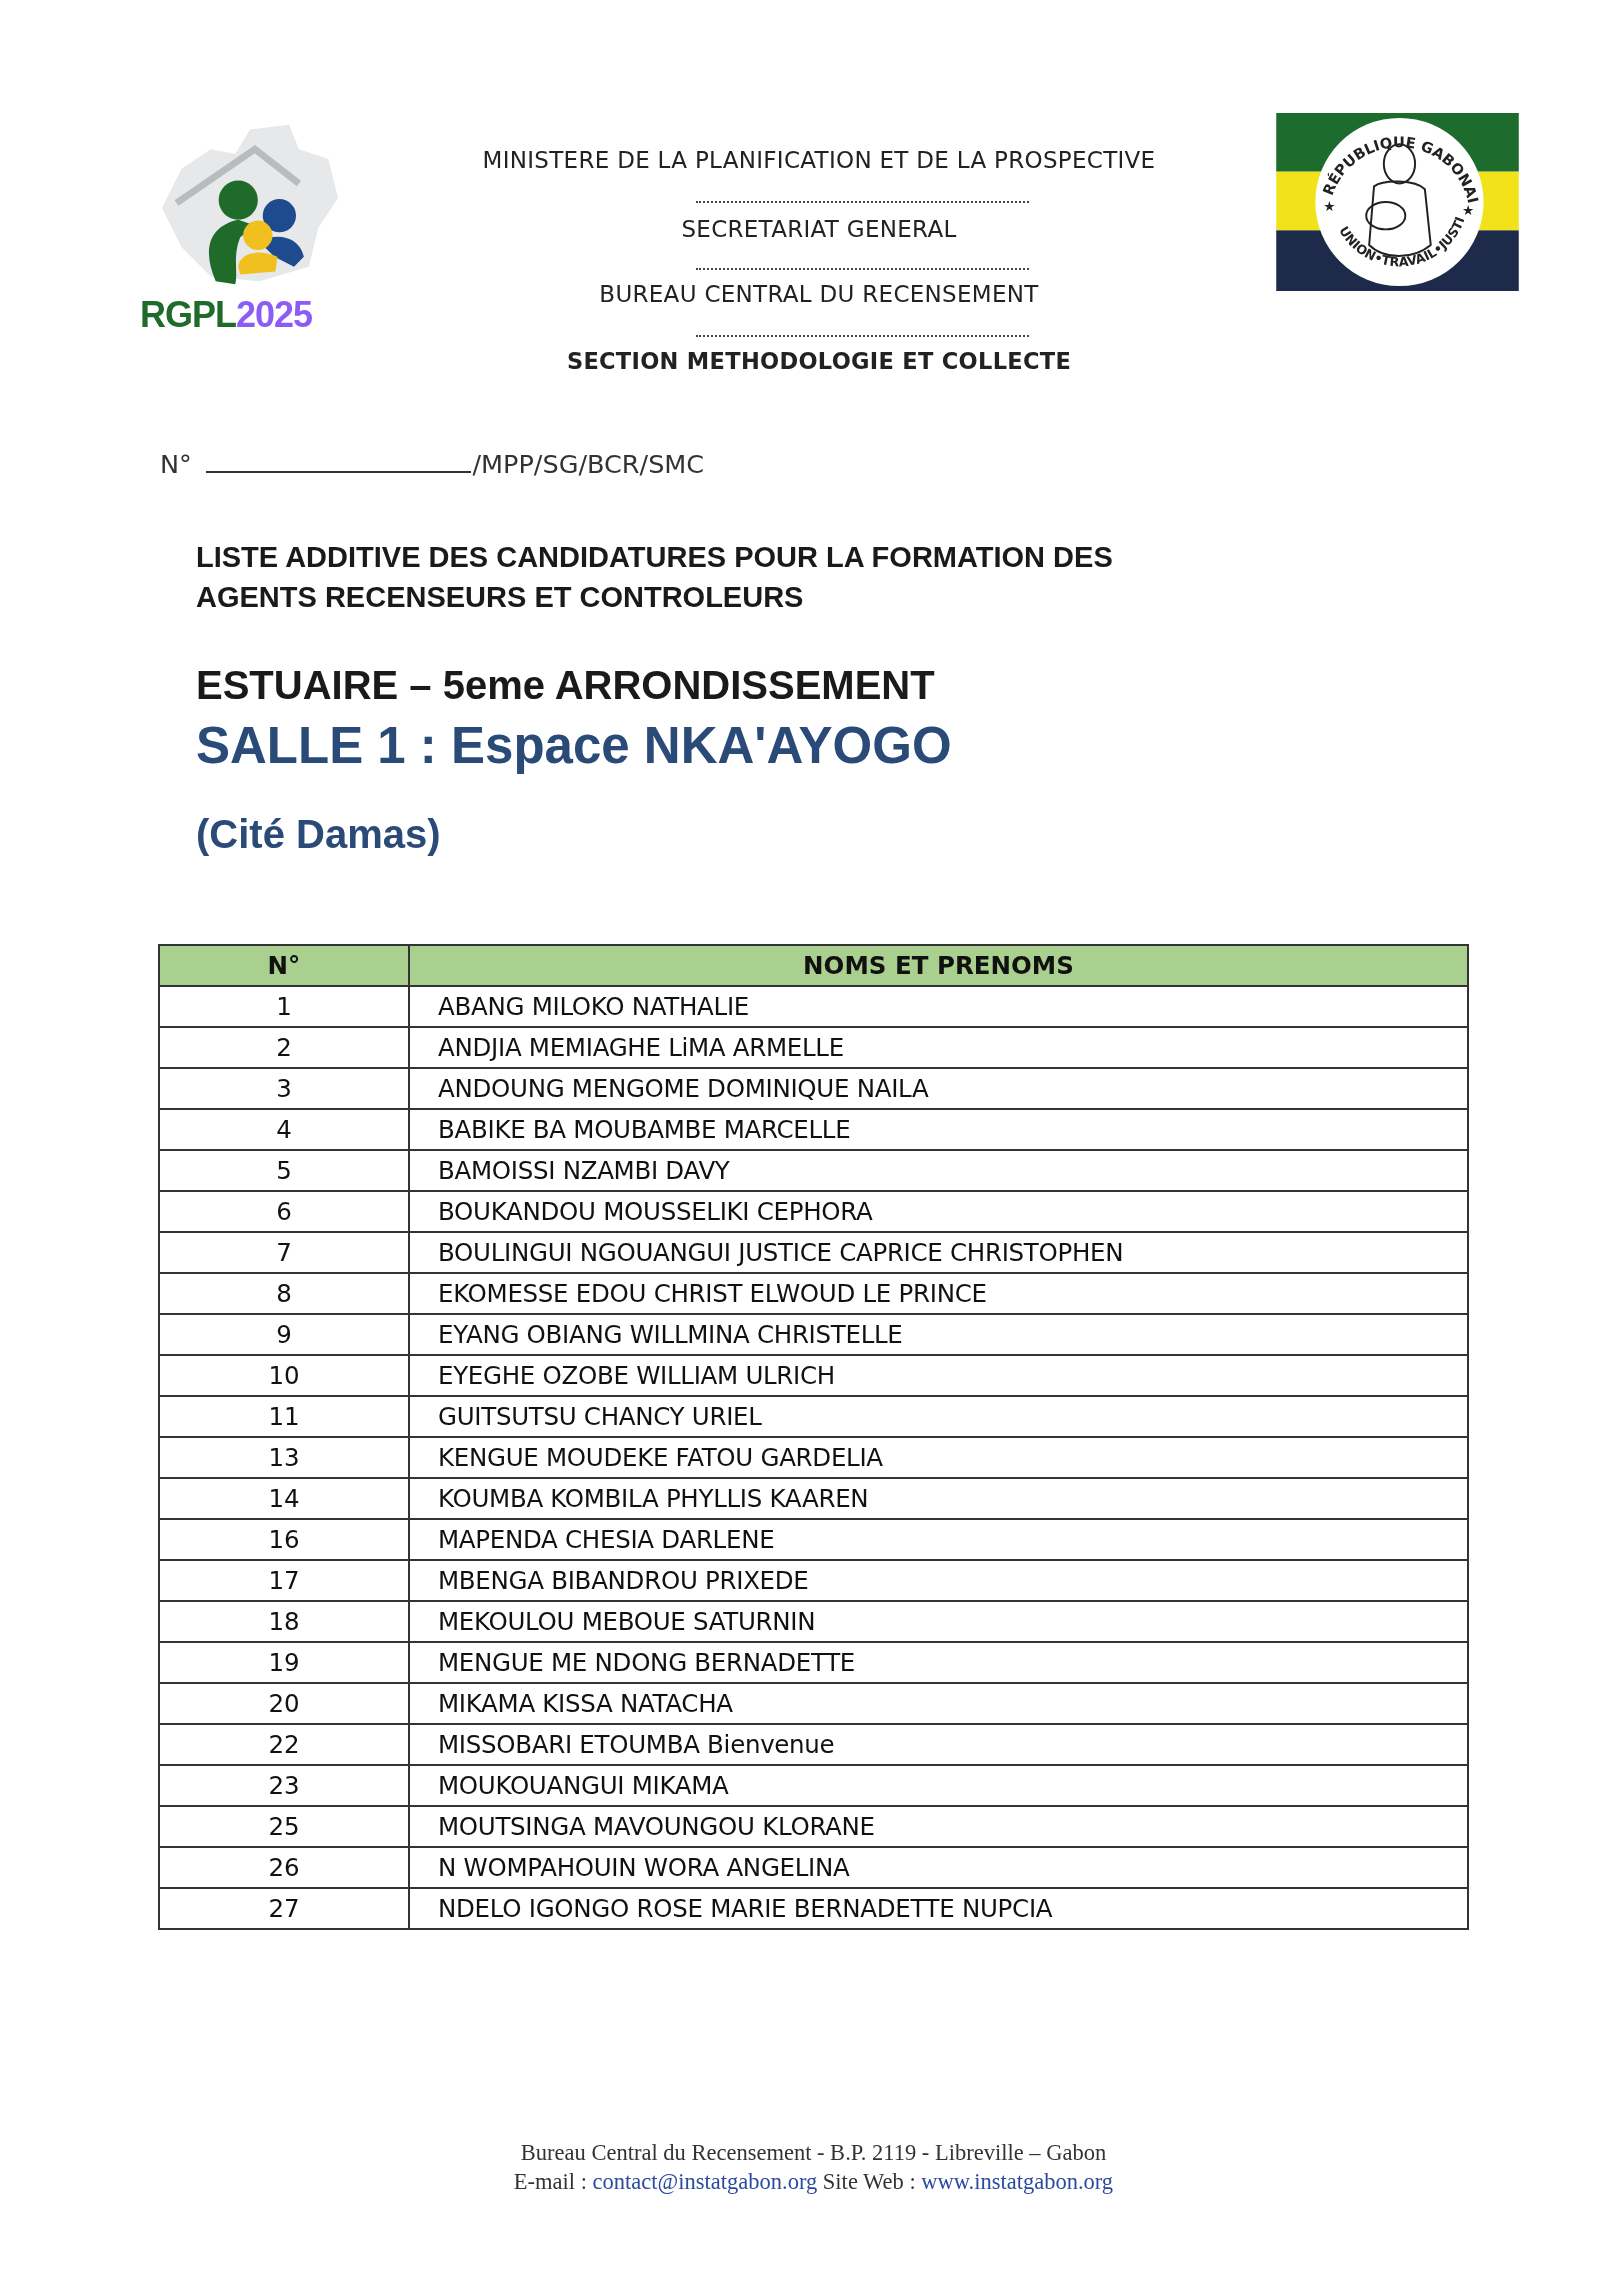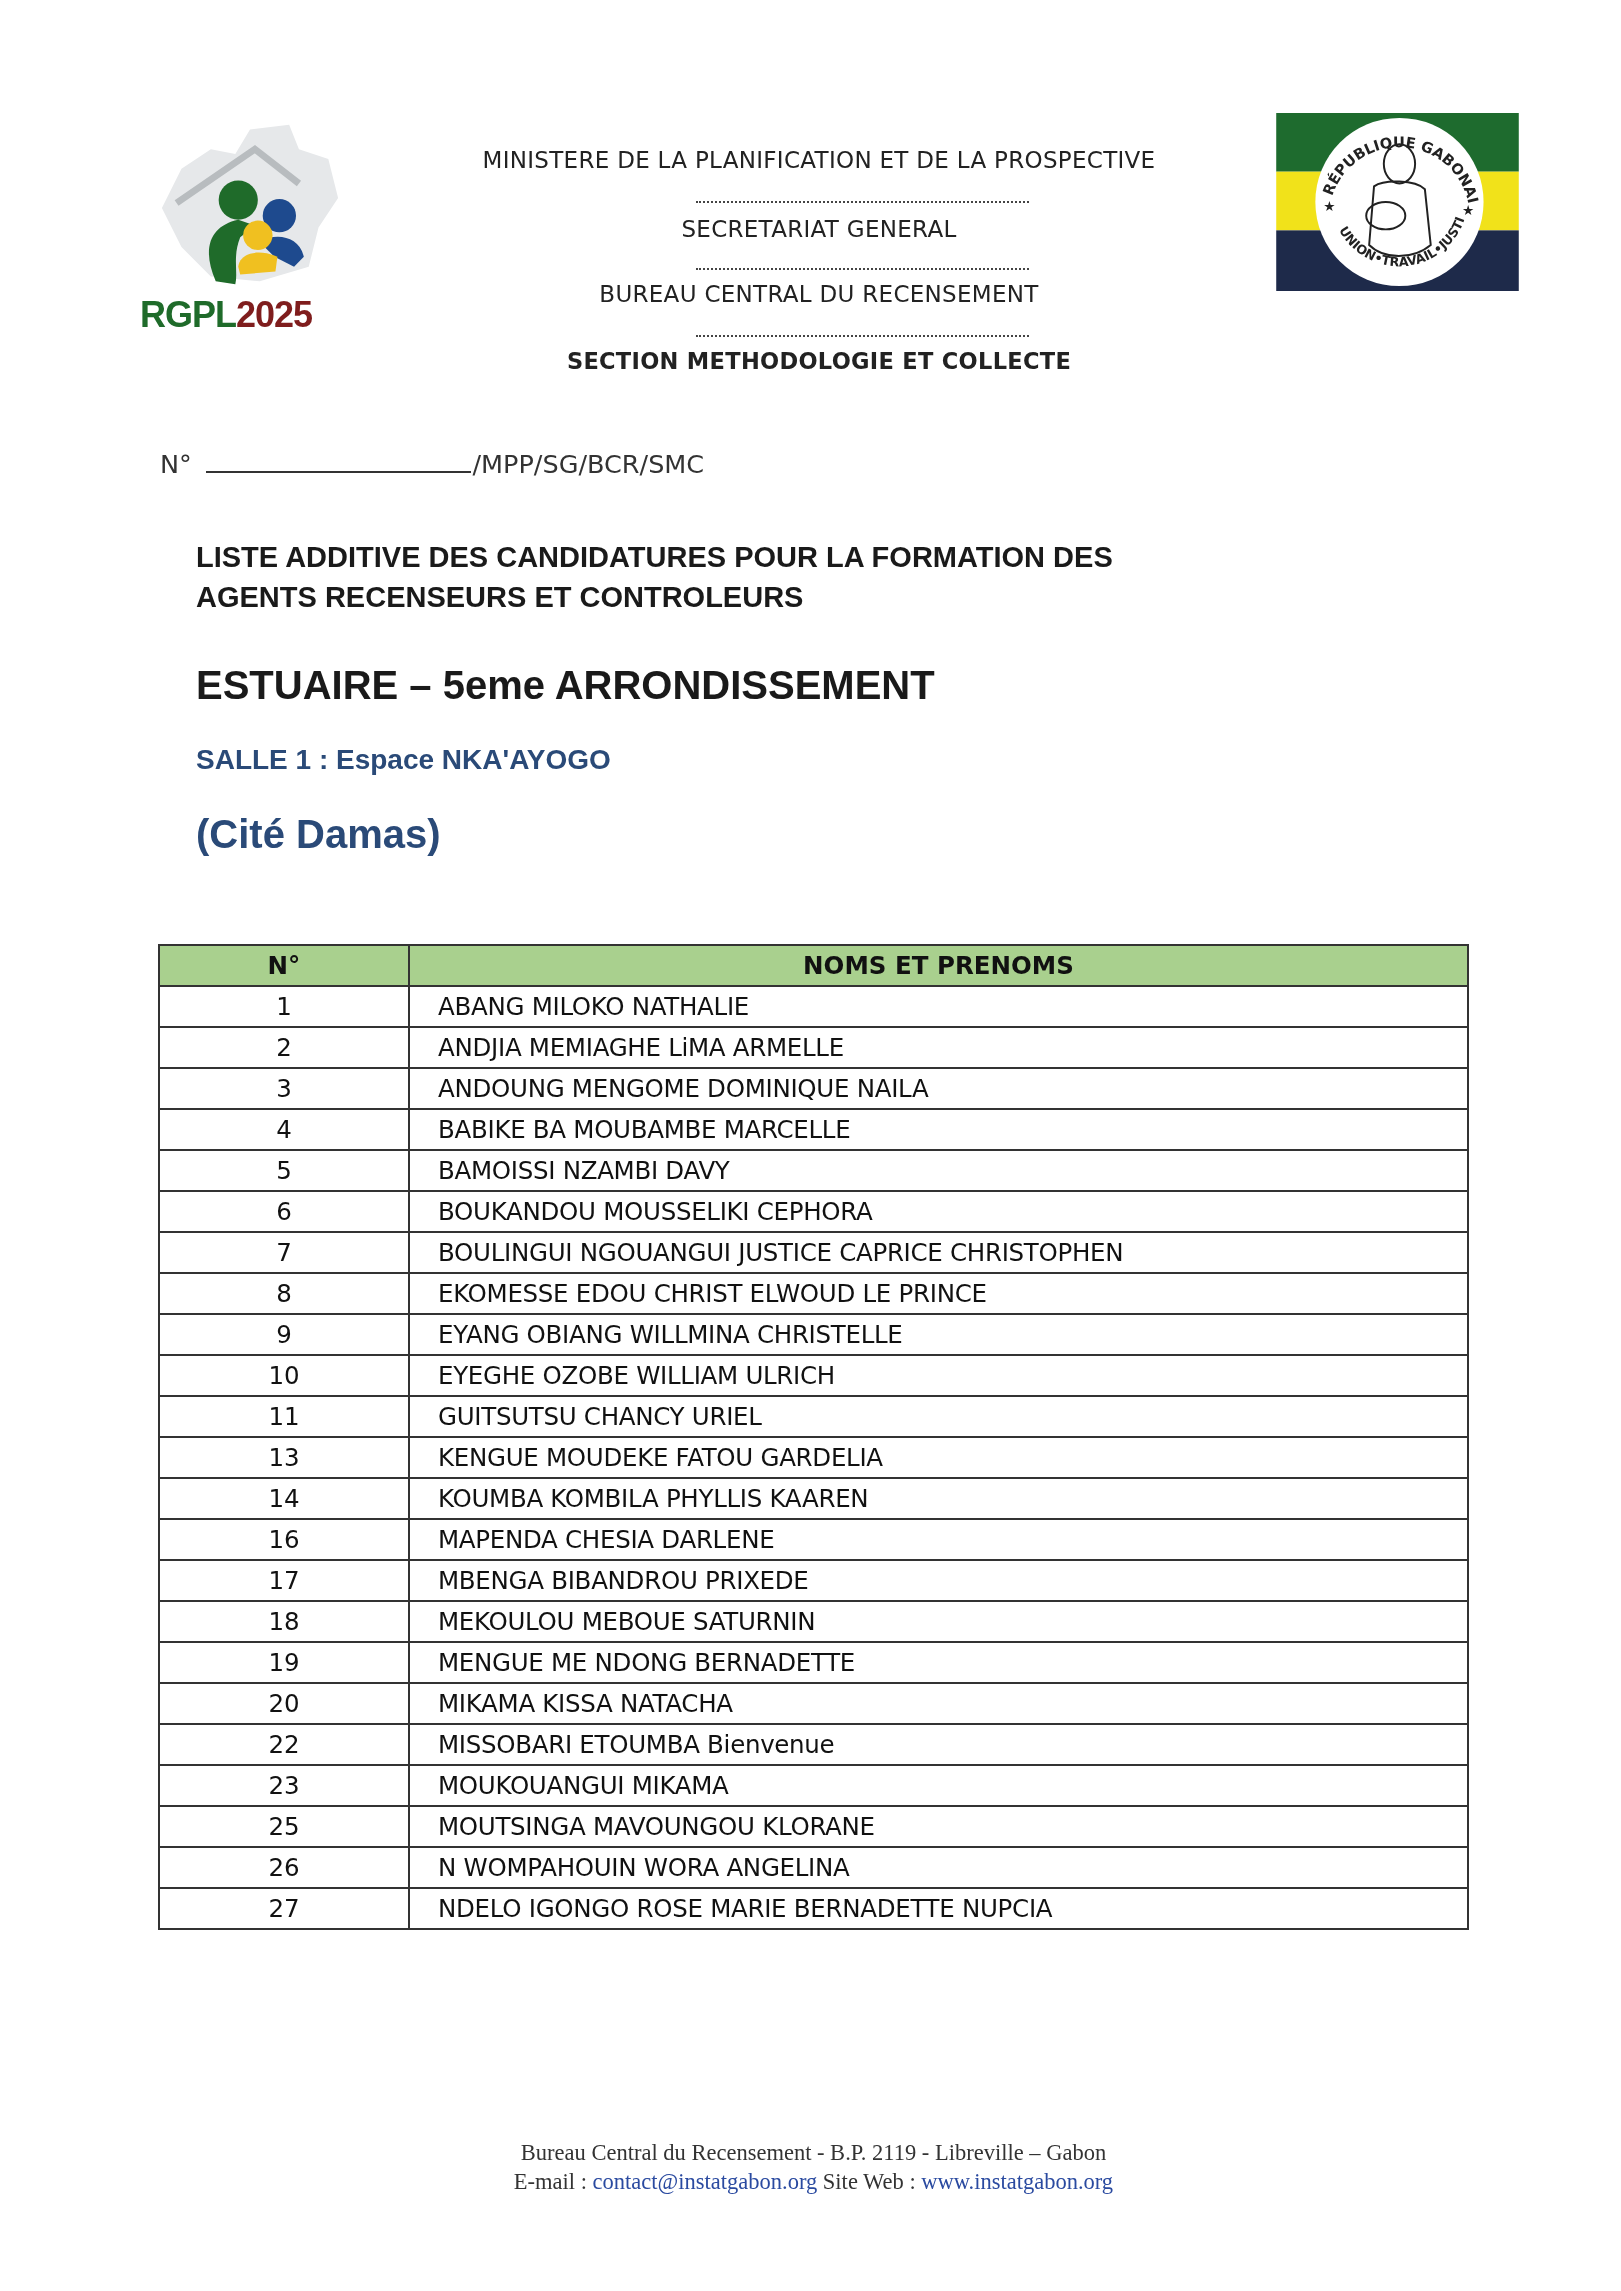--- a/index.html
+++ b/index.html
@@ -5,39 +5,39 @@
     * { box-sizing: border-box; margin: 0; padding: 0; }
     html, body { width: 1621px; height: 2292px; background: #ffffff; }
     body { position: relative; overflow: hidden; font-family: "Liberation Sans", sans-serif; color: #1a1a1a; }
 
     .abs { position: absolute; }
 
     
     #logo { left: 142px; top: 110px; width: 216px; height: 230px; }
     #logo-text { left: 140px; top: 294px; width: 225px; font-family: "Liberation Sans", sans-serif; font-weight: bold; font-size: 36px; letter-spacing: -1px; white-space: nowrap; }
     #logo-text .g { color: #1f6b2a; }
-    #logo-text .b { color: #7f1d1d; }
+    #logo-text .b { color: #8b5cf6; }
 
     
     #flag { left: 1276px; top: 113px; width: 243px; height: 178px; }
 
     
     .hline { left: 412px; width: 814px; text-align: center; font-family: "DejaVu Sans", sans-serif; font-size: 23px; color: #222; letter-spacing: 0.3px; white-space: nowrap; }
     .dots { left: 696px; width: 333px; height: 5.9px; top: 0; border-top: 2.9px dotted #444; }
     .hbold { font-weight: bold; font-size: 22.5px; }
 
     #refline { left: 160px; top: 449px; font-family: "DejaVu Sans", sans-serif; font-size: 25.5px; color: #333; white-space: nowrap; }
     #refline .blank { display: inline-block; width: 265px; border-bottom: 2px solid #333; height: 23.5px; vertical-align: baseline; margin: 0 2px 0 13.7px; }
 
     .title { left: 196px; width: 1230px; text-align: left; font-family: Liberation Sans, sans-serif; font-weight: bold; color: #1a1a1a; white-space: nowrap; }
     #title1 { top: 541px; font-size: 29px; }
     #title2 { top: 581px; font-size: 29px; }
     #region { top: 663px; font-size: 40px; }
     .salle { color: #2a4a78; font-weight: bold; }
-    #salle1 { top: 744px; font-size: 28px; }
+    #salle1 { top: 716px; font-size: 51px; }
     #salle2 { top: 812px; font-size: 40px; }
 
     
     #table { left: 158px; top: 944px; width: 1311px; border-collapse: collapse; font-family: "DejaVu Sans", sans-serif; }
     #table th, #table td { border: 2px solid #333; }
     #table th { background: #a9d08e; height: 41px; font-size: 24.5px; font-weight: bold; text-align: center; color: #111; }
     #table td { height: 41px; font-size: 24.5px; color: #111; }
     #table td.num { width: 250px; text-align: center; }
     #table td.name { padding-left: 28px; letter-spacing: -0.3px; }
     #table th.num { width: 250px; }

